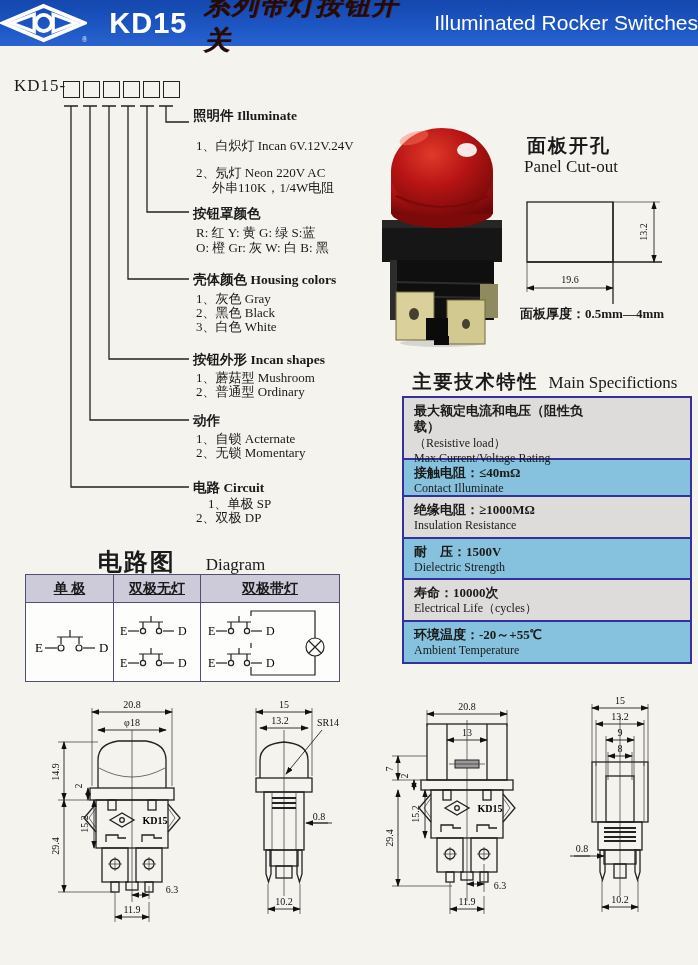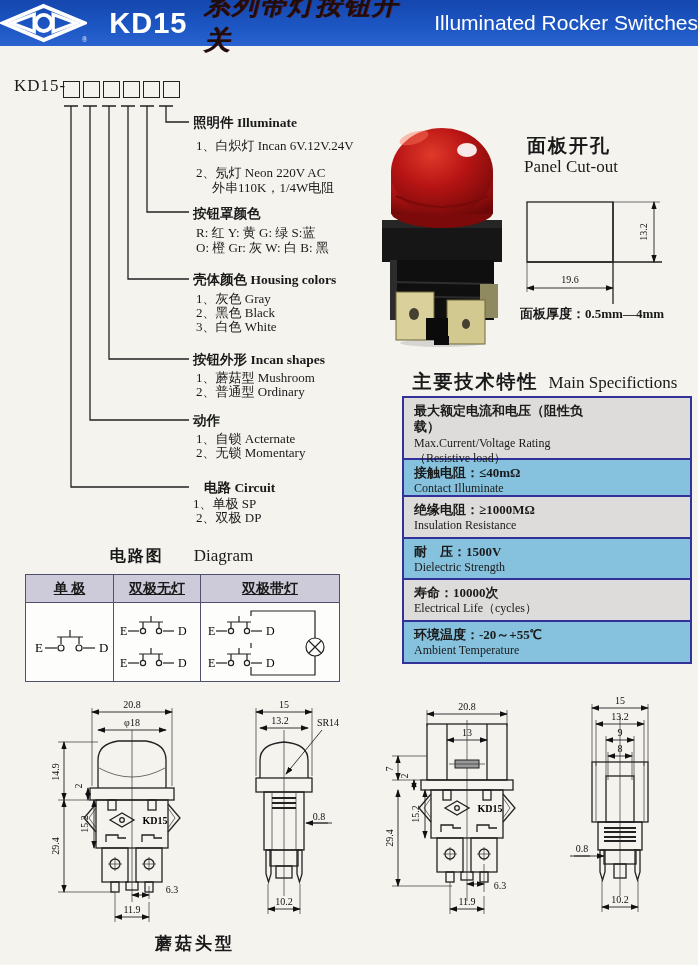--- a/index.html
+++ b/index.html
@@ -73,21 +73,21 @@
     <g stroke="#222" stroke-width="1.3" fill="none">
       <path d="M64,106 H78 M71,106 V487 H189"></path>
       <path d="M83,106 H97 M90,106 V420 H189"></path>
       <path d="M102,106 H116 M109,106 V359 H189"></path>
       <path d="M121,106 H135 M128,106 V279 H189"></path>
       <path d="M140,106 H154 M147,106 V212 H189"></path>
       <path d="M159,106 H173 M166,106 V122 H189"></path>
     </g>
   </svg>
 
-  <div class="abs oline" style="left:193px;top:114px;font-weight:bold;"><b>照明件 Illuminate</b></div>
+  <div class="abs oline" style="left:193px;top:107px;font-weight:bold;"><b>照明件 Illuminate</b></div>
   <div class="abs oline" style="left:196px;top:137px;">1、白炽灯  Incan 6V.12V.24V</div>
   <div class="abs oline" style="left:196px;top:164px;">2、氖灯  Neon 220V  AC</div>
   <div class="abs oline" style="left:212px;top:179px;">外串110K，1/4W电阻</div>
 
   <div class="abs oline" style="left:193px;top:205px;"><b>按钮罩颜色</b></div>
   <div class="abs oline" style="left:196px;top:224px;">R: 红  Y: 黄  G: 绿  S:蓝</div>
   <div class="abs oline" style="left:196px;top:239px;">O: 橙  Gr: 灰  W: 白  B: 黑</div>
 
   <div class="abs oline" style="left:193px;top:271px;"><b>壳体颜色  Housing colors</b></div>
   <div class="abs oline" style="left:196px;top:290px;">1、灰色 Gray</div>
@@ -95,22 +95,22 @@
   <div class="abs oline" style="left:196px;top:318px;">3、白色 White</div>
 
   <div class="abs oline" style="left:193px;top:351px;"><b>按钮外形  Incan shapes</b></div>
   <div class="abs oline" style="left:196px;top:369px;">1、蘑菇型 Mushroom</div>
   <div class="abs oline" style="left:196px;top:383px;">2、普通型 Ordinary</div>
 
   <div class="abs oline" style="left:193px;top:412px;"><b>动作</b></div>
   <div class="abs oline" style="left:196px;top:430px;">1、自锁 Acternate</div>
   <div class="abs oline" style="left:196px;top:444px;">2、无锁 Momentary</div>
 
-  <div class="abs oline" style="left:193px;top:479px;margin-left:11px;"><b>电路 Circuit</b></div>
-  <div class="abs oline" style="left:193px;top:495px;">1、单极 SP</div>
+  <div class="abs oline" style="left:193px;top:479px;"><b>电路 Circuit</b></div>
+  <div class="abs oline" style="left:208px;top:495px;">1、单极 SP</div>
   <div class="abs oline" style="left:196px;top:509px;">2、双极 DP</div>
 
   <svg class="abs" style="left:374px;top:112px;" width="140" height="235" viewBox="0 0 140 235">
     <defs>
       <radialGradient id="domeG" cx="40%" cy="30%" r="80%">
         <stop offset="0%" stop-color="#e03a2a"></stop>
         <stop offset="45%" stop-color="#b81414"></stop>
         <stop offset="100%" stop-color="#6e0808"></stop>
       </radialGradient>
     </defs>
@@ -162,22 +162,22 @@
 
   <div class="abs" style="left:402px;top:369px;width:286px;text-align:center;white-space:nowrap;">
     <span class="sec-cn">主要技术特性</span>
     <span class="sec-en" style="margin-left:6px;">Main Specifictions</span>
   </div>
 
   <div class="abs spec-table">
     <div class="spec-row row-gray" style="height:62px;">
       <div style="width:186px;">
         <div class="spec-cn">最大额定电流和电压（阻性负载）</div>
+        <div class="spec-en">（Resistive load）</div>
         <div class="spec-en">Max.Current/Voltage Rating</div>
-        <div class="spec-en">（Resistive load）</div>
       </div>
     </div>
     <div class="spec-row row-blue" style="height:37px;">
       <div>
         <div class="spec-cn">接触电阻：≤40mΩ</div>
         <div class="spec-en">Contact Illuminate</div>
       </div>
     </div>
     <div class="spec-row row-gray" style="height:42px;">
       <div>
@@ -199,21 +199,21 @@
     </div>
     <div class="spec-row row-blue" style="height:40px;">
       <div>
         <div class="spec-cn">环境温度：-20～+55℃</div>
         <div class="spec-en">Ambient Temperature</div>
       </div>
     </div>
   </div>
 
   <div class="abs" style="left:25px;top:546px;width:313px;text-align:center;white-space:nowrap;">
-    <span class="sec-cn" style="font-size:16px;">电路图</span>
+    <span class="sec-cn" style="font-size:24px;">电路图</span>
     <span class="sec-en" style="margin-left:26px;">Diagram</span>
   </div>
 
   <div class="abs circ-table">
     <div class="circ-h">单 极</div>
     <div class="circ-h">双极无灯</div>
     <div class="circ-h noR">双极带灯</div>
 
     <div class="circ-c">
       <svg width="86" height="74" viewBox="0 0 86 74">
@@ -361,21 +361,20 @@
     <path d="M275,154 h5 v24 l-2.5,8 l-2.5,-8 z" class="ol"></path>
     <rect x="254" y="170" width="16" height="12" class="ol"></rect>
     <text x="297" y="124" class="dimtxt" text-anchor="middle">0.8</text>
     <line x1="288" y1="127" x2="306" y2="127" stroke="#222" stroke-width="0.9"></line>
     <line x1="310" y1="127" x2="284" y2="127" class="dim" marker-end="url(#mae)"></line>
     <line x1="246" y1="188" x2="246" y2="218" class="thin"></line>
     <line x1="278" y1="188" x2="278" y2="218" class="thin"></line>
     <line x1="246" y1="213" x2="278" y2="213" class="dim" marker-start="url(#mas)" marker-end="url(#mae)"></line>
     <text x="262" y="209" class="dimtxt" text-anchor="middle">10.2</text>
   </svg>
-  <div class="abs cap" style="left:110px;top:932px;width:170px;text-align:center;">蘑菇头型</div>
 
   <svg class="abs" style="left:352px;top:696px;" width="344" height="236" viewBox="0 0 344 236">
     <defs>
       <marker id="oae" markerWidth="9" markerHeight="7" refX="8" refY="3" orient="auto">
         <polygon points="0,0 9,3 0,6" fill="#111"></polygon>
         </marker>
       <marker id="oas" markerWidth="9" markerHeight="7" refX="1" refY="3" orient="auto">
         <polygon points="9,0 0,3 9,6" fill="#111"></polygon>
         </marker>
     </defs>

